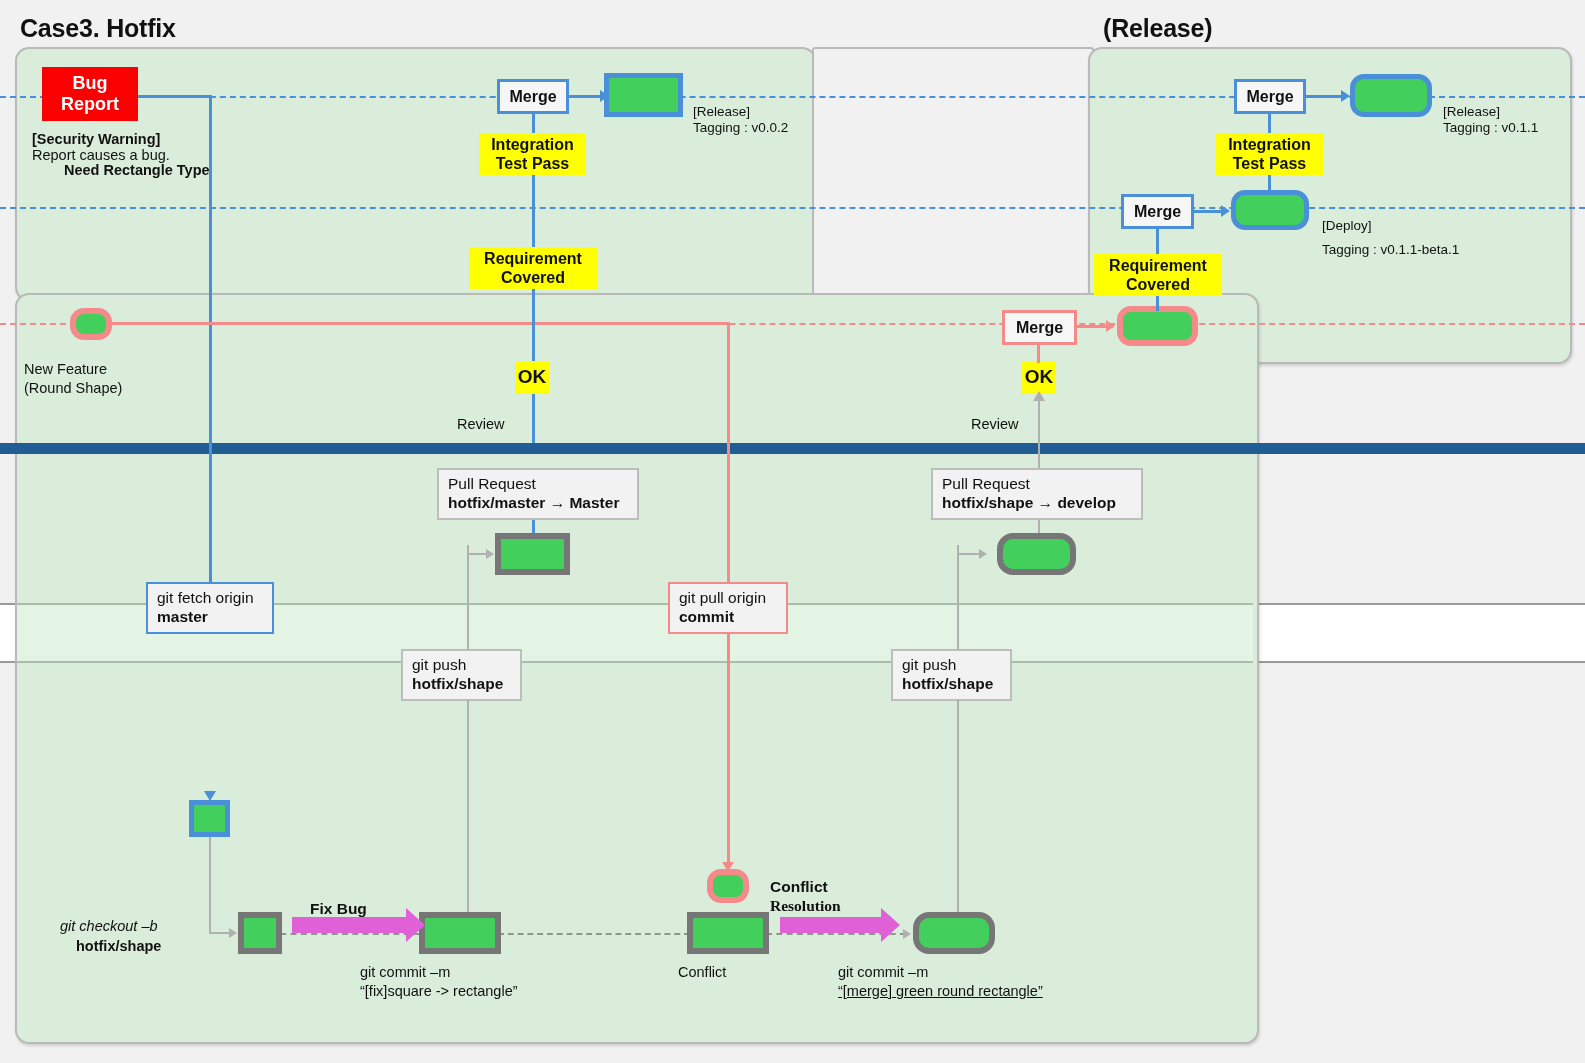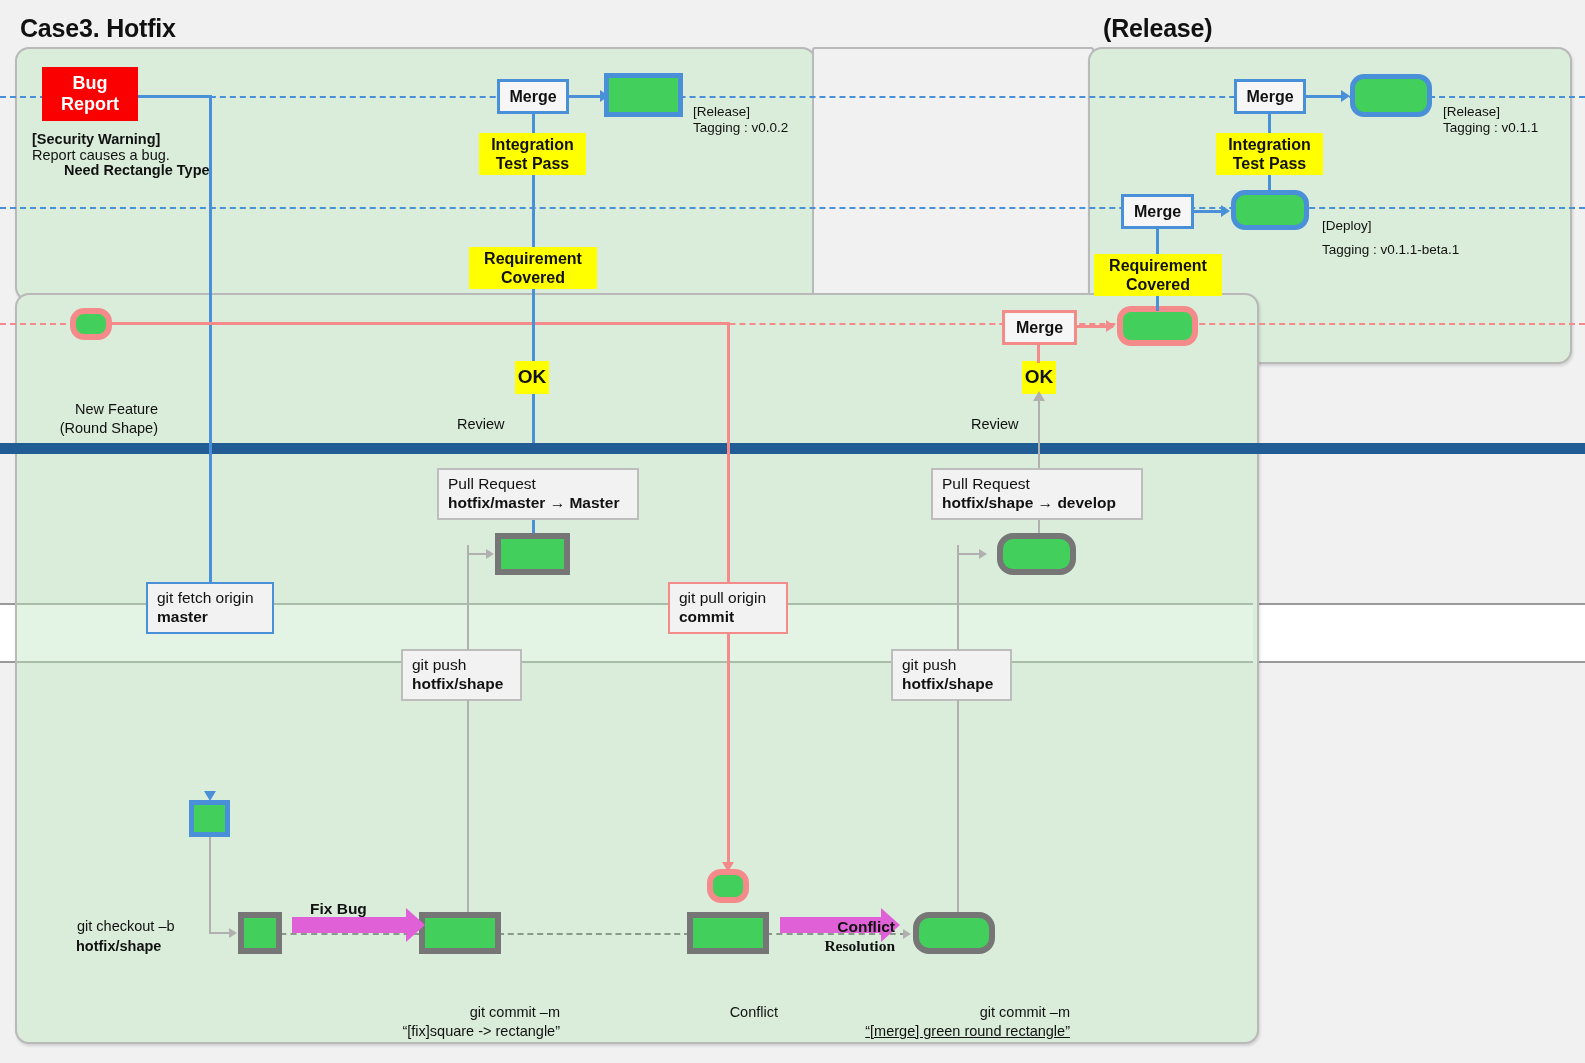--- a/index.html
+++ b/index.html
@@ -68,21 +68,21 @@
           align-items:center;justify-content:center;font-weight:bold;
           font-size:16px;line-height:1.2;text-align:center;box-sizing:border-box;}
 
   
   .bugbox{position:absolute;background:#fa0000;color:#fff;font-weight:bold;
           font-size:18px;display:flex;flex-direction:column;align-items:center;
           justify-content:center;line-height:1.15;text-align:center;}
 
   
   .txt{position:absolute;font-size:14.5px;line-height:1.25;white-space:pre;}
-  .txt.c{text-align:right;margin-top:40px;}
+  .txt.c{text-align:left;}
   .txt.b{font-weight:bold;}
   .txt.big{font-size:15.5px;}
   .note{position:absolute;font-size:13.5px;line-height:1.3;white-space:pre;}
 
   
   .arrow-r{position:absolute;width:0;height:0;border-top:6px solid transparent;
            border-bottom:6px solid transparent;border-left:9px solid #4a90d9;}
   .arrow-r.red{border-left-color:#f58a8a;}
   .arrow-r.grey{border-left-color:#b0b0b0;border-top-width:5px;border-bottom-width:5px;border-left-width:8px;}
   .arrow-d{position:absolute;width:0;height:0;border-left:6px solid transparent;
@@ -256,21 +256,21 @@
 <div class="lbox blue" style="left:146px;top:582px;width:128px;height:52px;">
   <span class="l1">git fetch origin</span>
   <span class="l2">master</span>
 </div>
 <div class="arrow-d" style="left:204px;top:791px;"></div>
 <div class="node blue" style="left:189px;top:800px;width:41px;height:37px;"></div>
 
 <div class="vline grey" style="left:209px;top:837px;height:96px;"></div>
 <div class="hline grey" style="left:209px;top:932px;width:23px;"></div>
 <div class="arrow-r grey" style="left:229px;top:928px;"></div>
-<div class="txt" style="left:77px;top:917px;">git checkout –b</div>
+<div class="txt" style="left:60px;top:917px;font-style:italic;">git checkout –b</div>
 <div class="txt b" style="left:76px;top:937px;">hotfix/shape</div>
 
 <div class="chaindash" style="left:270px;top:933px;width:150px;"></div>
 <div class="chaindash" style="left:498px;top:933px;width:192px;"></div>
 <div class="chaindash" style="left:766px;top:933px;width:140px;"></div>
 <div class="arrow-r grey" style="left:903px;top:929px;"></div>
 
 <div class="node grey" style="left:238px;top:912px;width:44px;height:42px;"></div>
 <div class="node grey" style="left:419px;top:912px;width:82px;height:42px;"></div>
 <div class="node grey" style="left:687px;top:912px;width:82px;height:42px;"></div>

